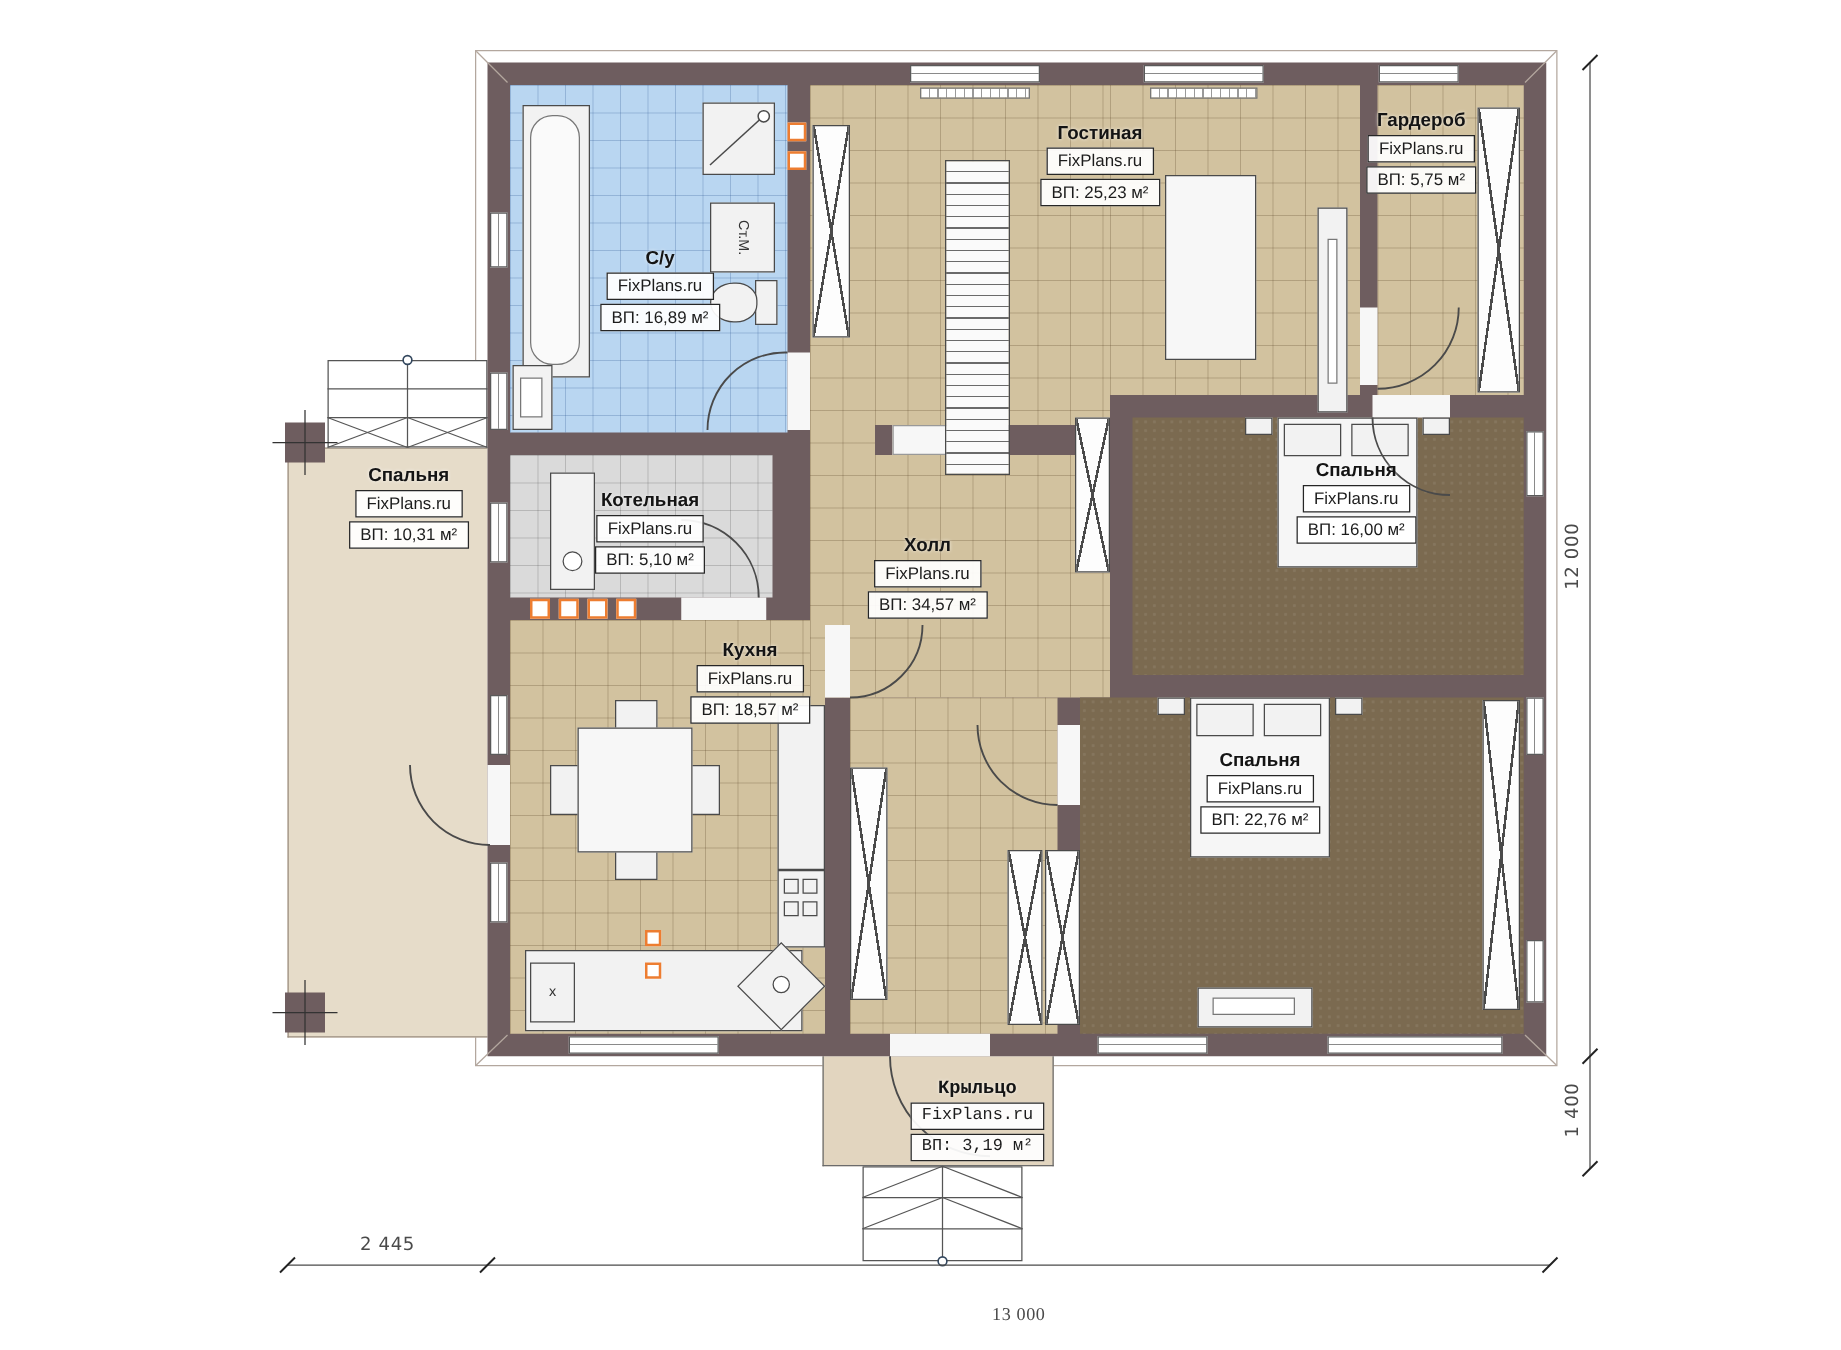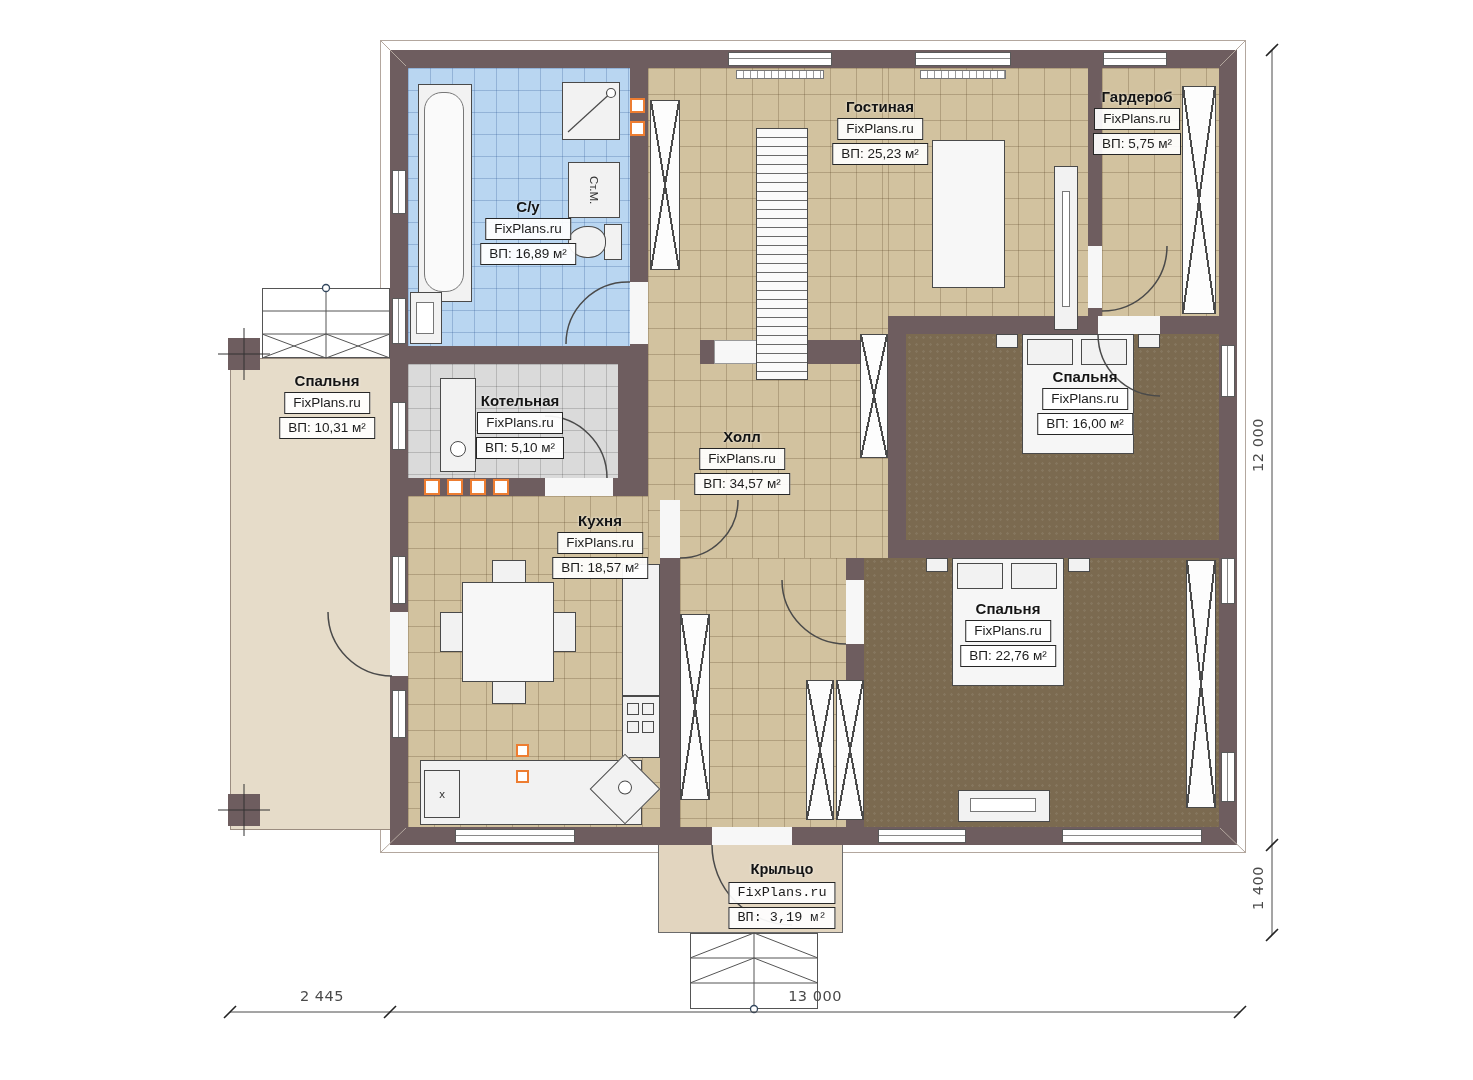--- a/index.html
+++ b/index.html
@@ -300,18 +300,18 @@
     <div class="room-name">Спальня</div>
     <div class="label-box">FixPlans.ru</div>
     <div class="label-box">ВП: 22,76 м²</div>
   </div>
   <div class="room-label" style="left:782px;top:862px;font-family:Liberation Mono, monospace;">
     <div class="room-name">Крыльцо</div>
     <div class="label-box">FixPlans.ru</div>
     <div class="label-box">ВП: 3,19 м²</div>
   </div>
 
-  <div class="dim-text" style="left:280px;top:988px;width:84px;text-align:center;">2 445</div>
-  <div class="dim-text" style="left:770px;top:988px;width:90px;">13 000</div>
+  <div class="dim-text" style="left:268px;top:988px;width:84px;text-align:center;">2 445</div>
+  <div class="dim-text" style="left:770px;top:1044px;width:90px;font-family:Liberation Serif, serif;">13 000</div>
   <div class="dim-text" style="left:1213px;top:437px;width:90px;transform:rotate(-90deg);">12 000</div>
   <div class="dim-text" style="left:1213px;top:880px;width:90px;transform:rotate(-90deg);">1 400</div>
 
 </div>
 
 </body></html>

